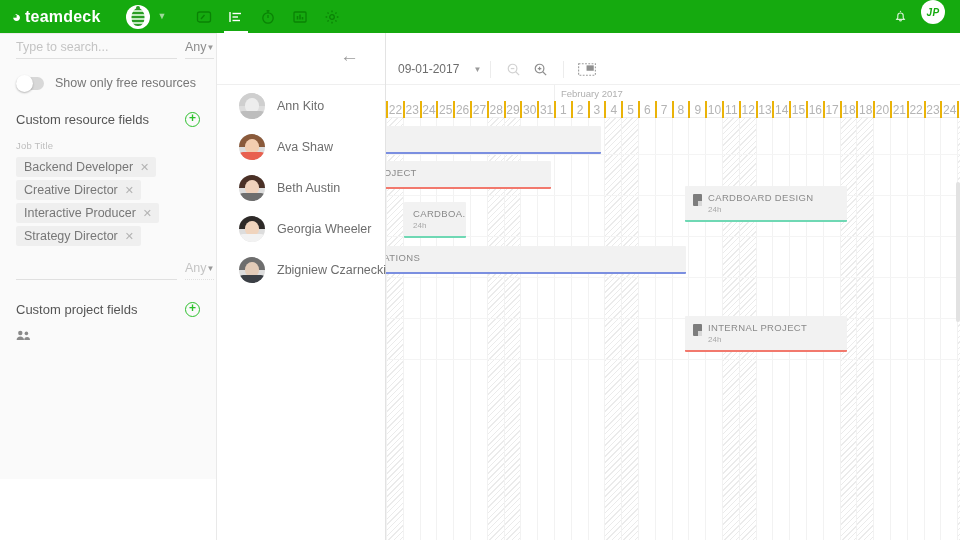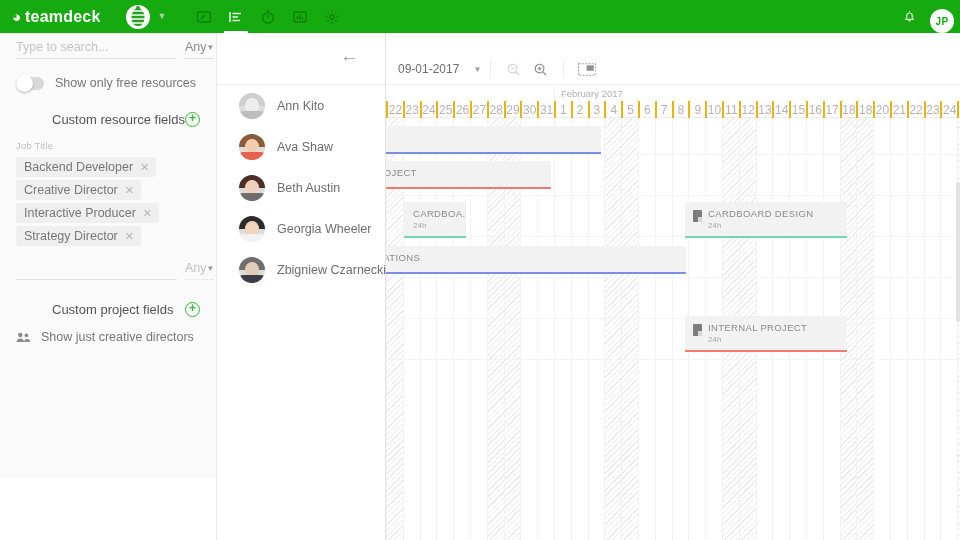--- a/index.html
+++ b/index.html
@@ -38,21 +38,21 @@
   .nav-icons { display:flex; align-items:center; margin-left:22px; height:33px; }
   .nav-ico {
     width:32px; height:33px; display:flex; align-items:center; justify-content:center;
     position:relative; color:#0c8b07;
   }
   .nav-ico.active::after {
     content:""; position:absolute; left:4px; right:4px; bottom:0; height:2px;
     background:#ffffff;
   }
   .nav-ico svg { display:block; }
-  .nav-right { margin-left:auto; display:flex; align-items:flex-end; margin-right:6px; }
+  .nav-right { margin-left:auto; display:flex; align-items:flex-start; margin-right:15px;font-style:italic; }
   .bell { width:30px; height:33px; display:flex; align-items:center; justify-content:center; color:#c6eac3; }
   .user-avatar {
     width:24px; height:24px; border-radius:50%; background:#fff; color:#15aa0f;
     font-size:10px; font-weight:bold; display:flex; align-items:center; justify-content:center;
     margin-left:6px; letter-spacing:.3px;
   }
 
   
   .filter-panel {
     position:absolute; left:0; top:33px; width:217px; height:507px;
@@ -82,21 +82,21 @@
     margin-right:11px; flex:none;
   }
   .toggle .knob {
     position:absolute; left:0; top:-2px; width:17px; height:17px; border-radius:50%;
     background:#fff; box-shadow:0 1px 2px rgba(0,0,0,.28);
   }
   .toggle-label { font-size:12.5px; color:#777; }
   .section-row {
     display:flex; align-items:center; justify-content:space-between; margin-top:22px;
   }
-  .section-title { font-size:13px; color:#555;margin-left:36px; }
+  .section-title { font-size:13px; color:#555; }
   .plus-icon {
     width:15px; height:15px; border-radius:50%; border:1.5px solid #2cc02c;
     color:#2cc02c; font-size:12px; line-height:11px; text-align:center; font-weight:bold;
   }
   .tag-list { margin-top:6px; }
   .tag {
     display:inline-flex; align-items:center; background:#efefef; border-radius:2px;
     padding:3px 7px 3px 8px; font-size:12.5px; color:#777; margin:0 0 3px 0;
   }
   .tag .x { margin-left:7px; color:#b3b3b3; font-size:11px; }
@@ -320,21 +320,20 @@
 
       <div class="saved-item">
         <span class="people-ico">
           <svg width="15" height="11" viewBox="0 0 15 11" fill="#8a8a8a">
             <circle cx="4.3" cy="3" r="2.2"></circle>
               <circle cx="10.4" cy="3.4" r="1.8"></circle>
             <path d="M0.6 10 c0-2.2 1.7-3.5 3.7-3.5 s3.7 1.3 3.7 3.5 z"></path>
             <path d="M8.2 10 c0-1.8 1.1-3 2.9-3 s2.9 1.2 2.9 3 z"></path>
           </svg>
         </span>
-        <span class="saved-label">Show just creative directors</span>
       </div>
     </div>
   </div>
 
   <div class="people-panel">
     <div class="people-head">
       <span class="back-arrow">←</span>
     </div>
 
     <div class="person">
@@ -504,21 +503,21 @@
       </div>
       <div class="bar" id="bar2" style="left: 18px; top: 84px; width: 62px; height: 36px;">
         <div class="bar-title">CARDBOA...</div>
         <div class="bar-sub">24h</div>
         <div class="accent" id="acc2" style="background: rgb(111, 216, 180);"></div>
       </div>
       <div class="bar" id="bar3" style="left: -40px; top: 128px; width: 340px; height: 28px;">
         <div class="bar-title">OPERATIONS</div>
         <div class="accent" id="acc3" style="background: rgb(123, 143, 224);"></div>
       </div>
-      <div class="bar with-ico" id="bar4" style="left: 299px; top: 84px; width: 162px; height: 36px;">
+      <div class="bar with-ico" id="bar4" style="left: 299px; top: 68px; width: 162px; height: 36px;">
         <span class="proj-ico"></span>
         <div class="bar-title">CARDBOARD DESIGN</div>
         <div class="bar-sub">24h</div>
         <div class="accent" id="acc4" style="background: rgb(111, 216, 180);"></div>
       </div>
       <div class="bar with-ico" id="bar5" style="left: 299px; top: 198px; width: 162px; height: 36px;">
         <span class="proj-ico"></span>
         <div class="bar-title">INTERNAL PROJECT</div>
         <div class="bar-sub">24h</div>
         <div class="accent" id="acc5" style="background: rgb(242, 121, 109);"></div>

